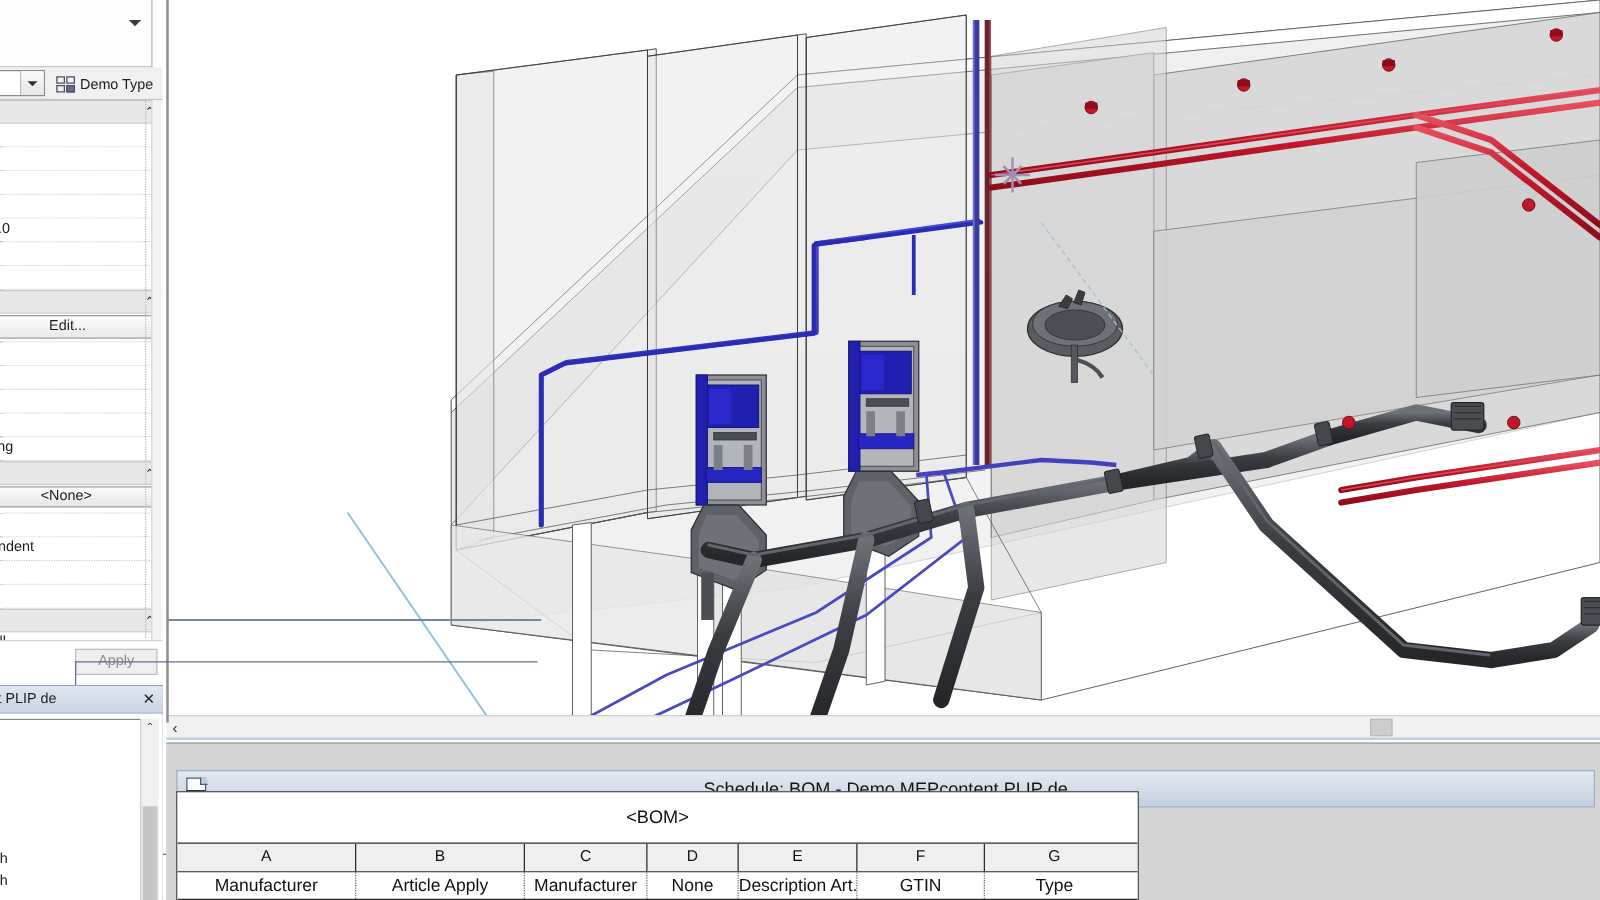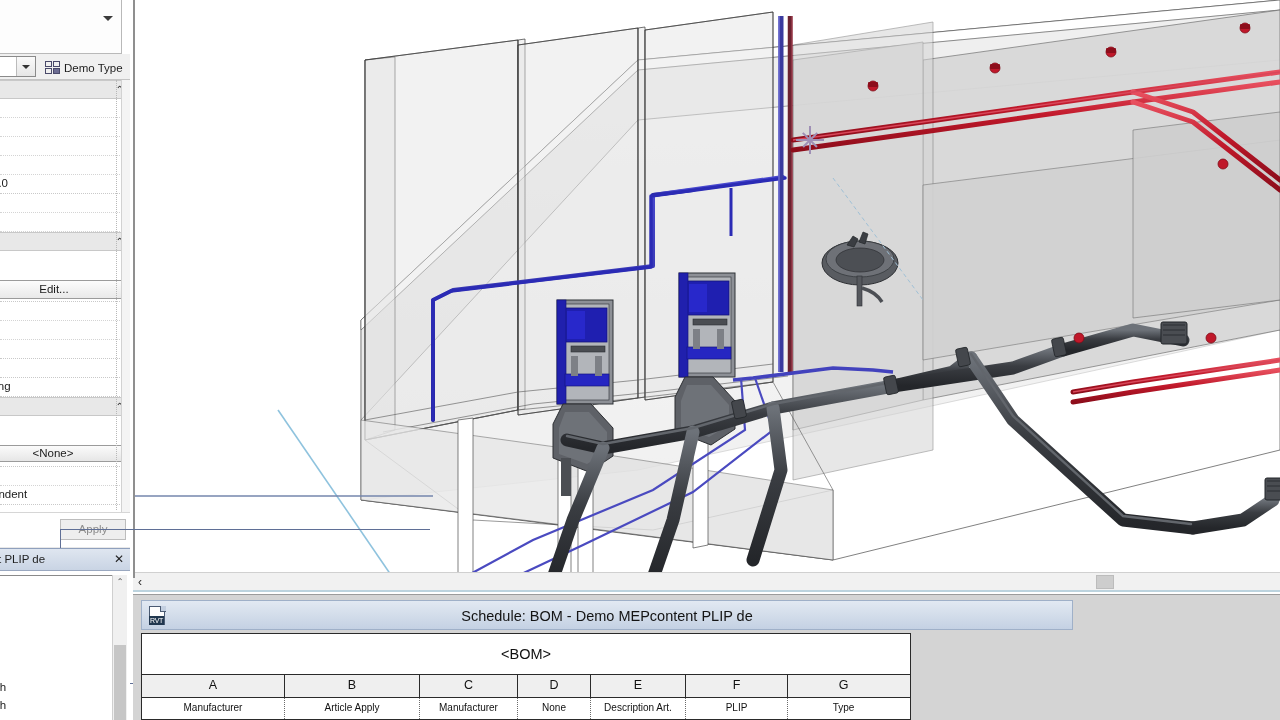--- a/index.html
+++ b/index.html
@@ -28,21 +28,21 @@
   .lp-et-icon i.d{left:8px;top:7px;width:7px;height:6px;background:#6c6c92;}
 
   .lp-dblchev{position:absolute;right:6px;top:0;font-size:9px;color:#333;line-height:10px;letter-spacing:-1px;}
 
   .lp-grid{position:absolute;left:0;top:80px;width:130px;height:430px;}
   .pr-row{position:relative;height:19px;border-bottom:1px dotted #c9c9c9;box-sizing:border-box;background:#fff;}
   .pr-row .val{position:absolute;left:-8px;top:2px;font-size:11.5px;color:#1b1b1b;white-space:nowrap;}
   .pr-row.blank{border-bottom:1px dotted #d4d4d4;}
   .pr-group{position:relative;height:19px;background:#e8e8e8;border-top:1px solid #c8c8c8;border-bottom:1px solid #c8c8c8;box-sizing:border-box;}
   .pr-group .chev{position:absolute;right:6px;top:3px;font-size:10px;color:#2a2a2a;}
-  .pr-btnrow{position:relative;height:22px;background:#fff;border-bottom:1px dotted #c9c9c9;margin-top:28px;}
+  .pr-btnrow{position:relative;height:22px;background:#fff;border-bottom:1px dotted #c9c9c9;}
   .pr-btn{position:absolute;left:-18px;top:1px;width:144px;height:19px;background:linear-gradient(#fcfcfc,#e9e9e9);border:1px solid #9b9b9b;box-sizing:border-box;font-size:11.5px;color:#1b1b1b;text-align:center;line-height:17px;}
   .pr-valbtn{position:absolute;left:-22px;top:1px;width:150px;height:17px;background:linear-gradient(#fbfbfb,#e6e6e6);border:1px solid #9b9b9b;box-sizing:border-box;font-size:11.5px;color:#1b1b1b;text-align:center;line-height:15px;}
   .lp-vsep{position:absolute;left:116px;top:80px;width:1px;height:430px;border-left:1px dotted #b8b8b8;}
   .lp-scrollcol{position:absolute;left:121px;top:80px;width:9px;height:432px;background:#f4f4f4;border-left:1px solid #d2d2d2;}
 
   .apply-zone{position:absolute;left:0;top:512px;width:130px;height:34px;background:#fff;border-top:1px solid #d6d6d6;}
   .apply-btn{position:absolute;left:60px;top:6px;width:66px;height:21px;background:#eeeeee;border:1px solid #bdbdbd;box-sizing:border-box;font-size:11.5px;color:#8d8d8d;text-align:center;line-height:19px;}
 
   
   .mini-dialog{position:absolute;left:0;top:548px;width:130px;height:172px;background:#f7f7f7;border:1px solid #8fa0bd;border-left:none;box-sizing:border-box;}
@@ -73,35 +73,35 @@
 
   .crosshair{position:absolute;left:663px;top:126px;width:28px;height:28px;}
   .crosshair i{position:absolute;background:#9f8fb5;}
   .crosshair i.h{left:0;top:13px;width:28px;height:1.5px;}
   .crosshair i.v{left:13px;top:0;width:1.5px;height:28px;}
   .crosshair i.d1{left:4px;top:13px;width:20px;height:1.5px;transform:rotate(45deg);}
   .crosshair i.d2{left:4px;top:13px;width:20px;height:1.5px;transform:rotate(-45deg);}
 
   
   .sched-outer{position:absolute;left:133px;top:594px;width:1147px;height:126px;background:#d4d4d4;border-top:1px solid #9b9b9b;box-sizing:border-box;}
-  .sched-titlebar{position:absolute;left:8px;top:5px;width:932px;height:30px;background:linear-gradient(#e2e9f2,#c4d1e3);border:1px solid #9fb0c8;box-sizing:border-box;}
+  .sched-titlebar{position:absolute;left:8px;top:21px;width:1135px;height:30px;background:linear-gradient(#e2e9f2,#c4d1e3);border:1px solid #9fb0c8;box-sizing:border-box;}
   .sched-title-txt{position:absolute;left:0;right:0;top:7px;text-align:center;font-size:14.5px;color:#141414;}
   .rvt-icon{position:absolute;left:7px;top:5px;width:17px;height:20px;}
   .rvt-icon .page{position:absolute;left:0;top:0;width:16px;height:19px;background:#fdfdfd;border:1px solid #4a5a72;box-sizing:border-box;}
   .rvt-icon .fold{position:absolute;right:0;top:0;width:6px;height:6px;background:#c3cfe0;border-left:1px solid #4a5a72;border-bottom:1px solid #4a5a72;box-sizing:border-box;}
   .rvt-icon .tag{position:absolute;left:0;bottom:1px;width:15px;height:9px;background:#21374f;color:#fff;font-size:7px;line-height:9px;text-align:center;font-family:"Liberation Sans",sans-serif;letter-spacing:-0.3px;}
 
   .sched-table{position:absolute;left:8px;top:38px;width:770px;background:#fff;border:1px solid #2a2a2a;box-sizing:border-box;}
   .sched-bomrow{height:40px;border-bottom:1px solid #2a2a2a;position:relative;background:#fff;}
   .sched-bom-txt{position:absolute;left:0;right:0;top:12px;text-align:center;font-size:14.5px;color:#111;}
   .sched-collabels{display:flex;height:22px;background:#efefef;border-bottom:1px solid #2a2a2a;}
   .sched-collabels > div{border-right:1px solid #2a2a2a;box-sizing:border-box;font-size:12.5px;color:#111;text-align:center;line-height:21px;}
   .sched-collabels > div:last-child{border-right:none;}
   .sched-hdrrow{display:flex;height:21px;background:#fff;border-bottom:1px solid #2a2a2a;}
-  .sched-hdrrow > div{border-right:1px dotted #6a6a6a;box-sizing:border-box;font-size:10px;color:#111;text-align:center;line-height:20px;overflow:hidden;white-space:nowrap;}
+  .sched-hdrrow > div{border-right:1px dotted #6a6a6a;box-sizing:border-box;font-size:14px;color:#111;text-align:center;line-height:20px;overflow:hidden;white-space:nowrap;}
   .sched-hdrrow > div:last-child{border-right:none;}
 
   .c0{width:143px;} .c1{width:135px;} .c2{width:98px;} .c3{width:73px;}
   .c4{width:95px;} .c5{width:102px;} .c6{width:111px;}
 </style>
 </head>
 <body>
 
 <div id="app">
 
@@ -462,20 +462,20 @@
         <div class="c4">E</div>
         <div class="c5">F</div>
         <div class="c6">G</div>
       </div>
       <div class="sched-hdrrow">
         <div class="c0">Manufacturer</div>
         <div class="c1">Article Apply</div>
         <div class="c2">Manufacturer</div>
         <div class="c3">None</div>
         <div class="c4">Description Art.</div>
-        <div class="c5">PLIP</div>
+        <div class="c5">GTIN</div>
         <div class="c6">Type</div>
       </div>
 
     </div>
   </div>
 
 </div>
 
 </body></html>

